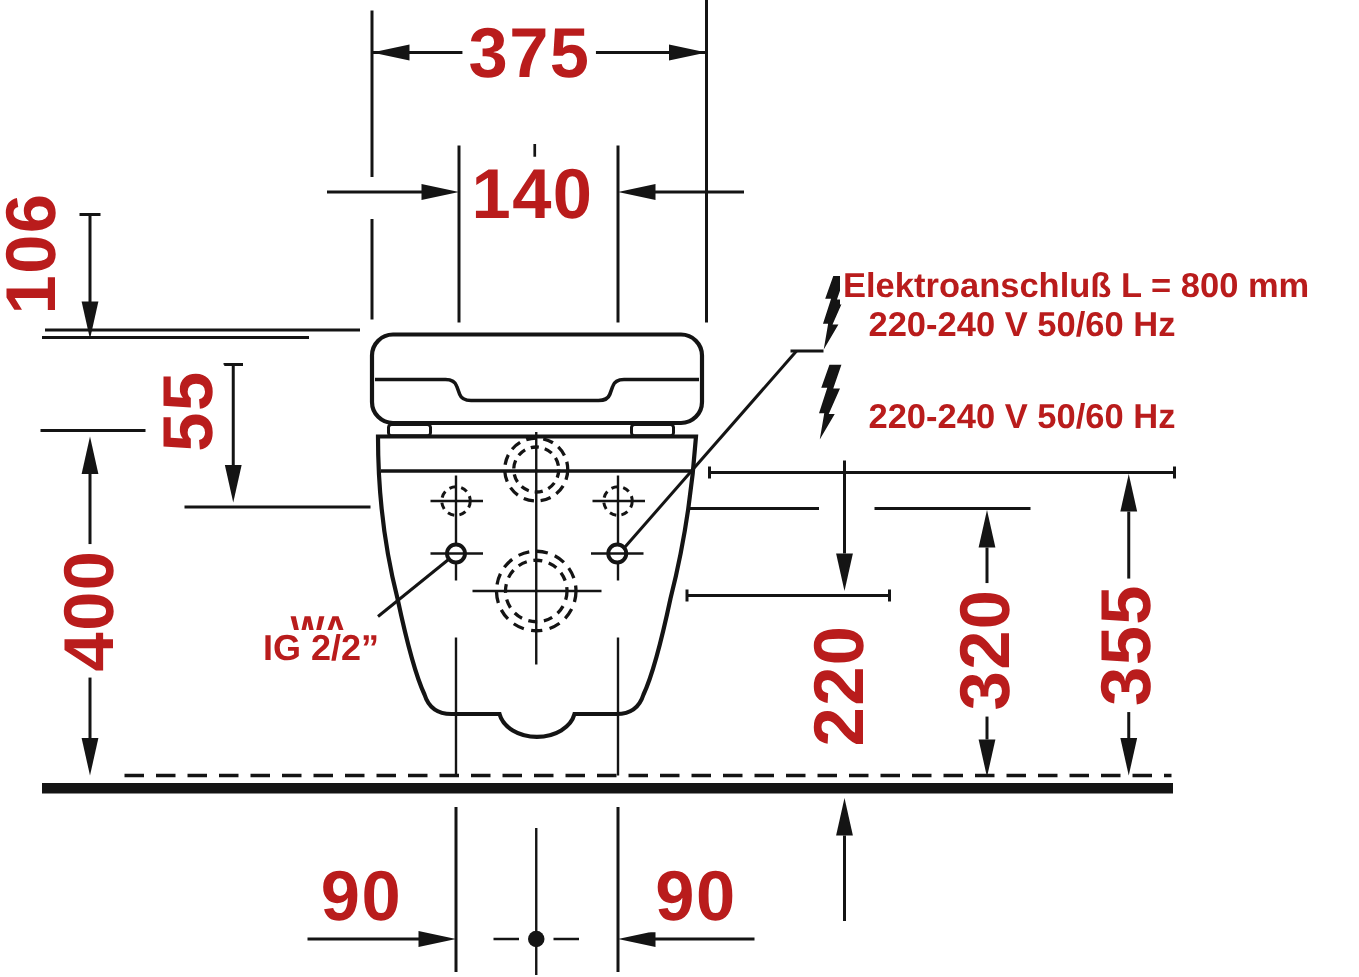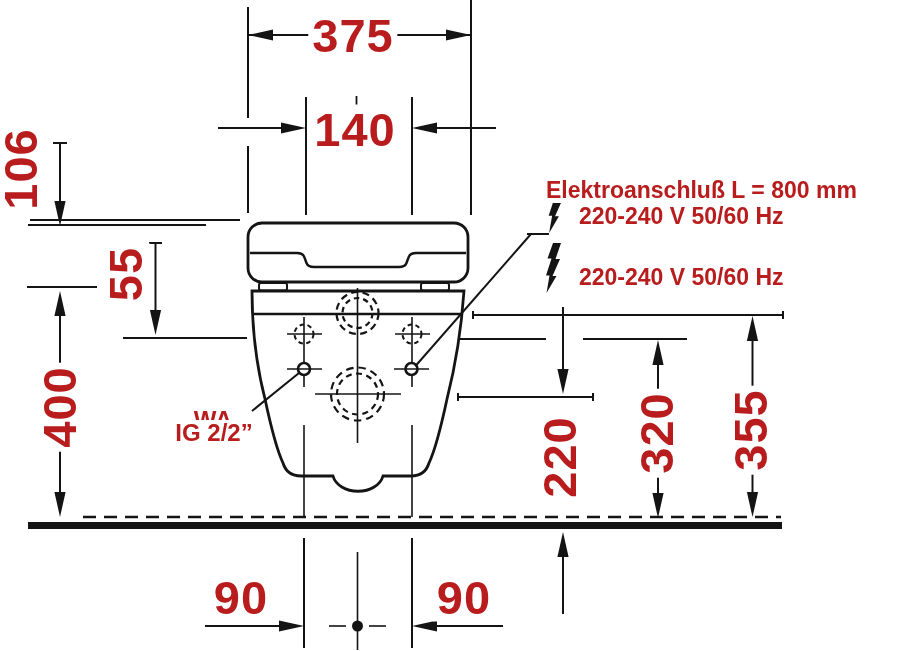--- a/index.html
+++ b/index.html
@@ -174,21 +174,21 @@
   <div class="dim vert" style="left:656px; top:433px;">320</div>
   <div class="dim vert" style="left:750px; top:430px;">355</div>
   <div class="dim" style="left:241px; top:597px;">90</div>
   <div class="dim" style="left:464px; top:597px;">90</div>
 
   <div class="bolt" style="left:547px; top:184px;">
     <svg width="19" height="49" viewBox="0 0 16 50">
       <polygon points="7,0 15,0 9.5,16 14,16 6.5,33 10.5,33 0.5,50 3.5,32.5 0,32.5 5.5,15.5 1.5,15.5" fill="#141414"></polygon>
     </svg>
   </div>
-  <div class="note" style="left:544px; top:178px;text-align:center;">Elektroanschluß L = 800 mm</div>
+  <div class="note" style="left:560px; top:178px;text-align:center;">Elektroanschluß L = 800 mm</div>
   <div class="note" style="left:577px; top:204px;">220-240 V  50/60 Hz</div>
 
   <div class="bolt" style="left:545px; top:243px;">
     <svg width="18" height="50" viewBox="0 0 16 50">
       <polygon points="7,0 15,0 9.5,16 14,16 6.5,33 10.5,33 0.5,50 3.5,32.5 0,32.5 5.5,15.5 1.5,15.5" fill="#141414"></polygon>
     </svg>
   </div>
   <div class="note" style="left:577px; top:265px;">220-240 V  50/60 Hz</div>
 
   <div class="wa" style="left:213px; top:407px;">WA</div>

